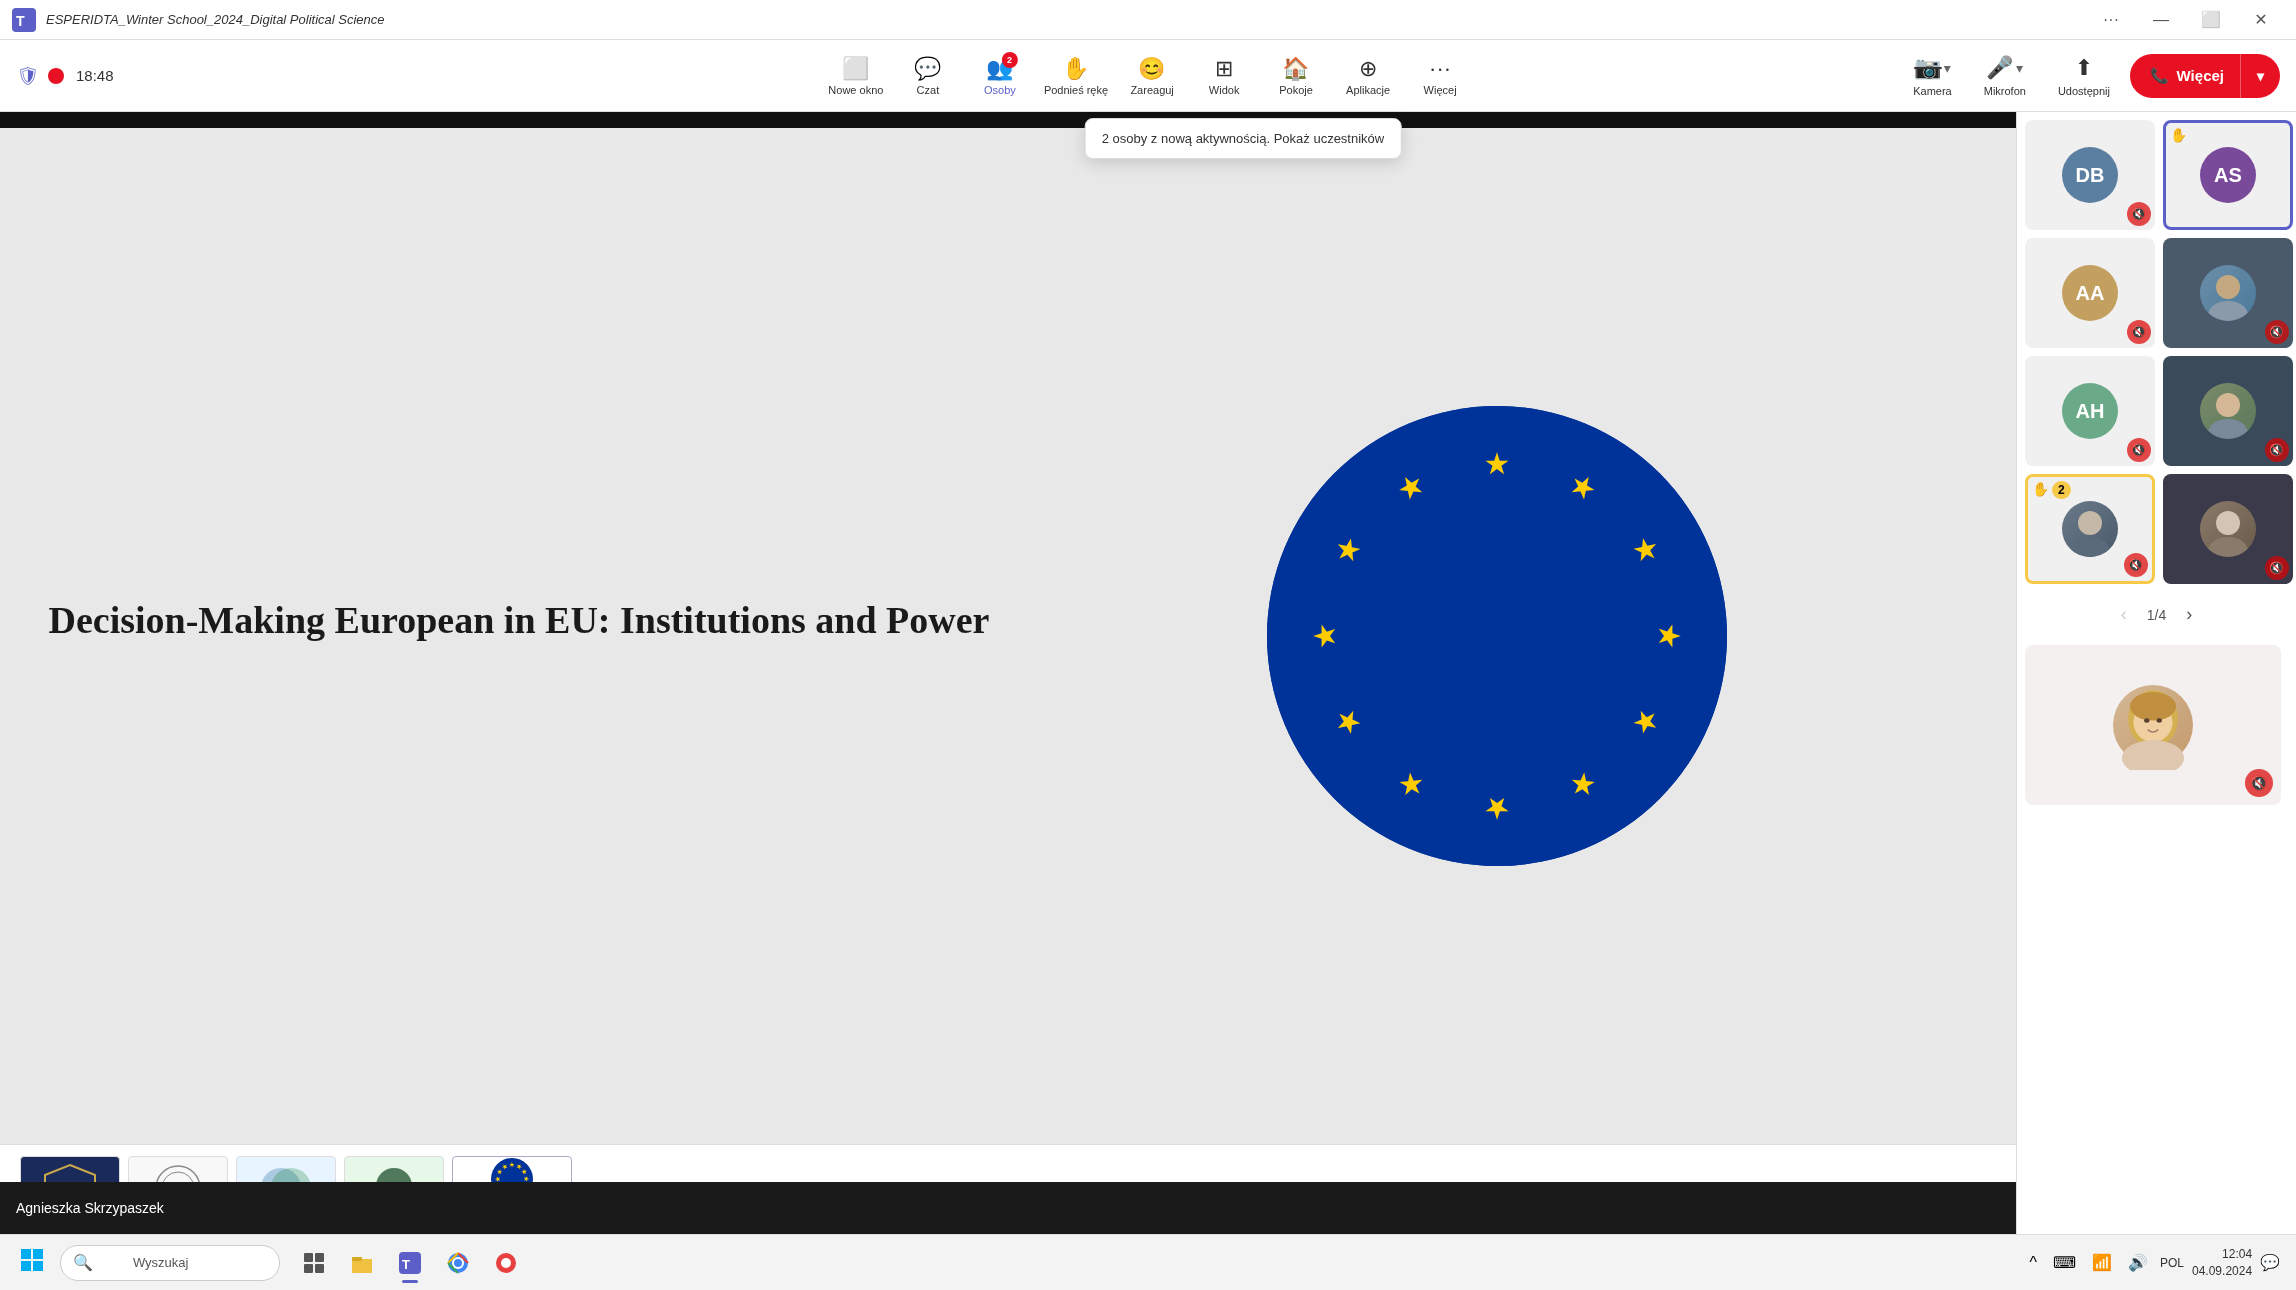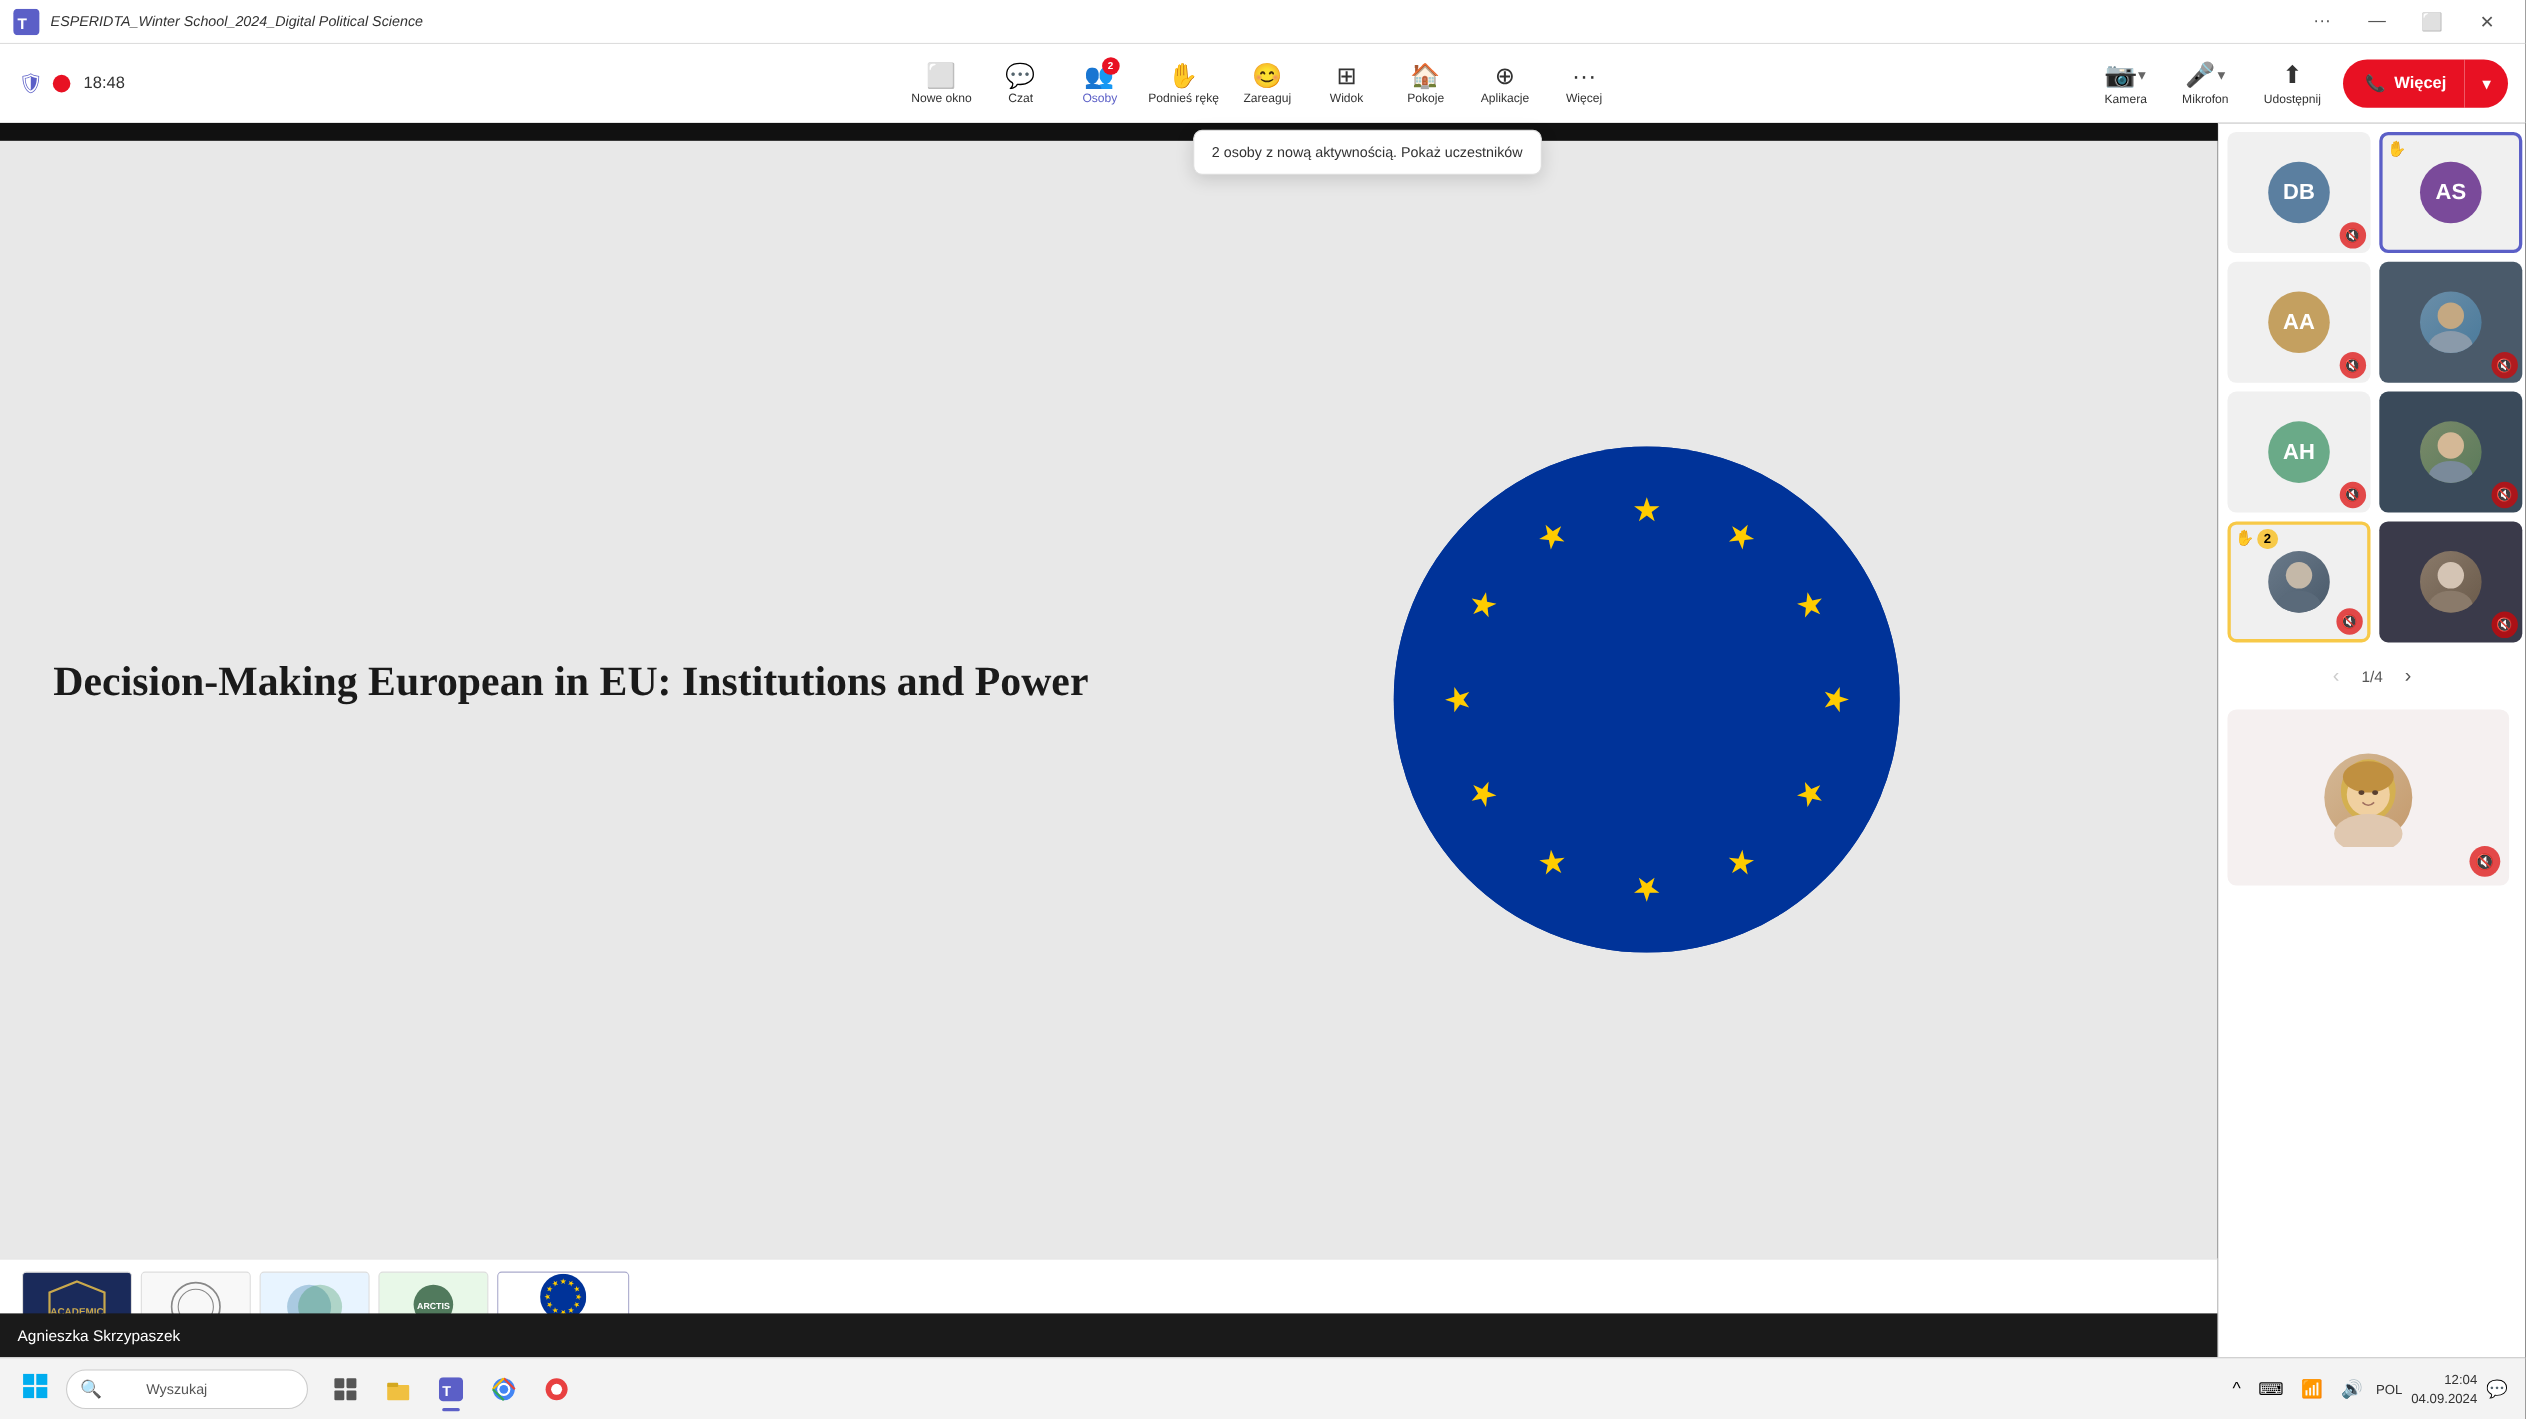--- a/index.html
+++ b/index.html
@@ -319,21 +319,21 @@
       color: #003399;
       font-weight: bold;
     }
 
     
     .speaker-name-bar {
       position: absolute;
       bottom: 0;
       left: 0;
       right: 0;
-      height: 40px;
+      height: 52px;
       background: #1a1a1a;
       display: flex;
       align-items: center;
       padding: 0 16px;
       color: white;
       font-size: 14px;
     }
 
     
     #participants-panel {

